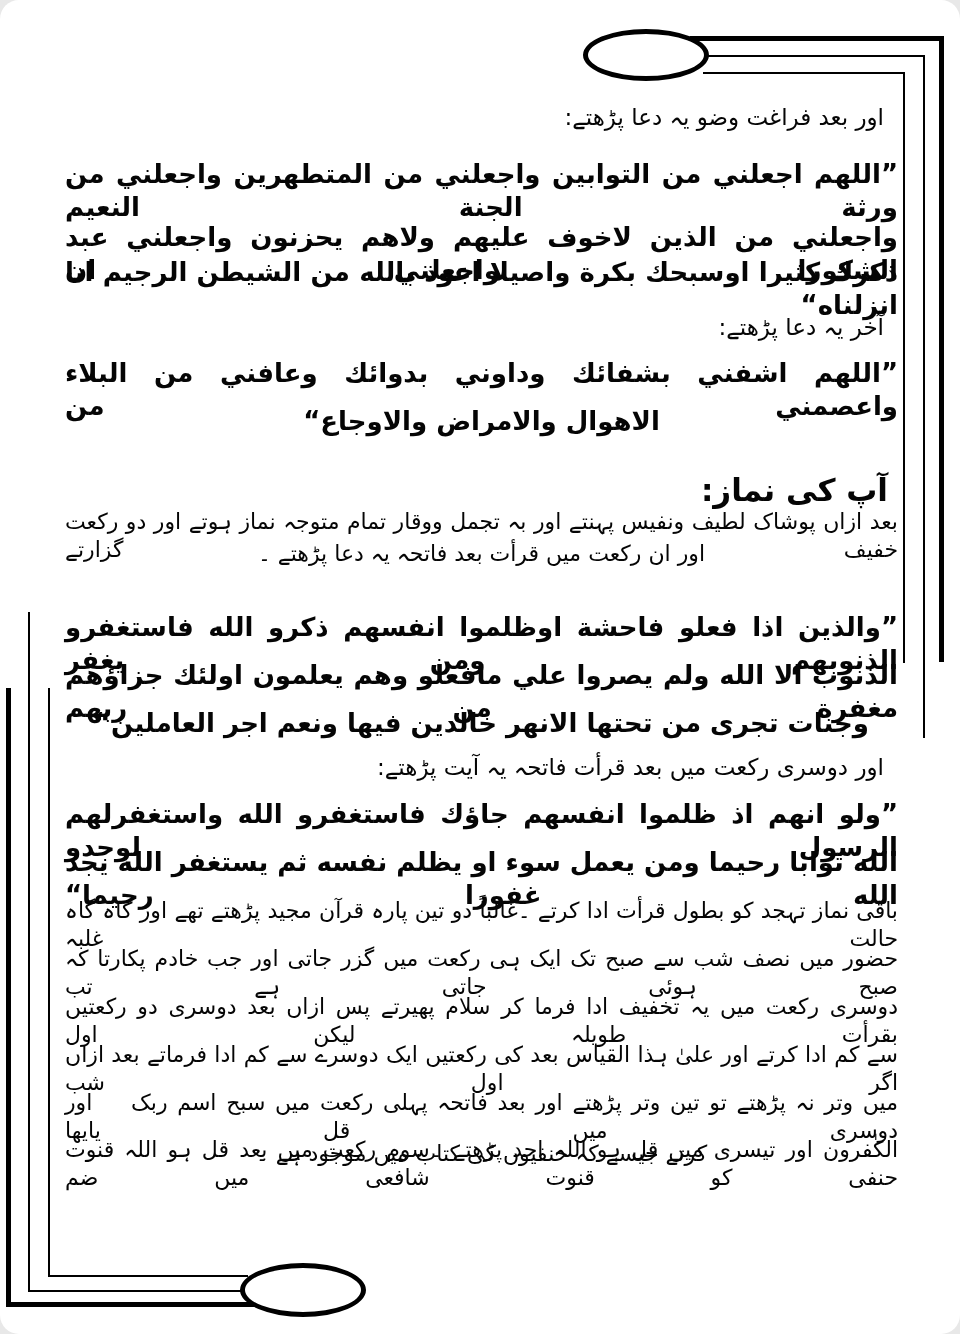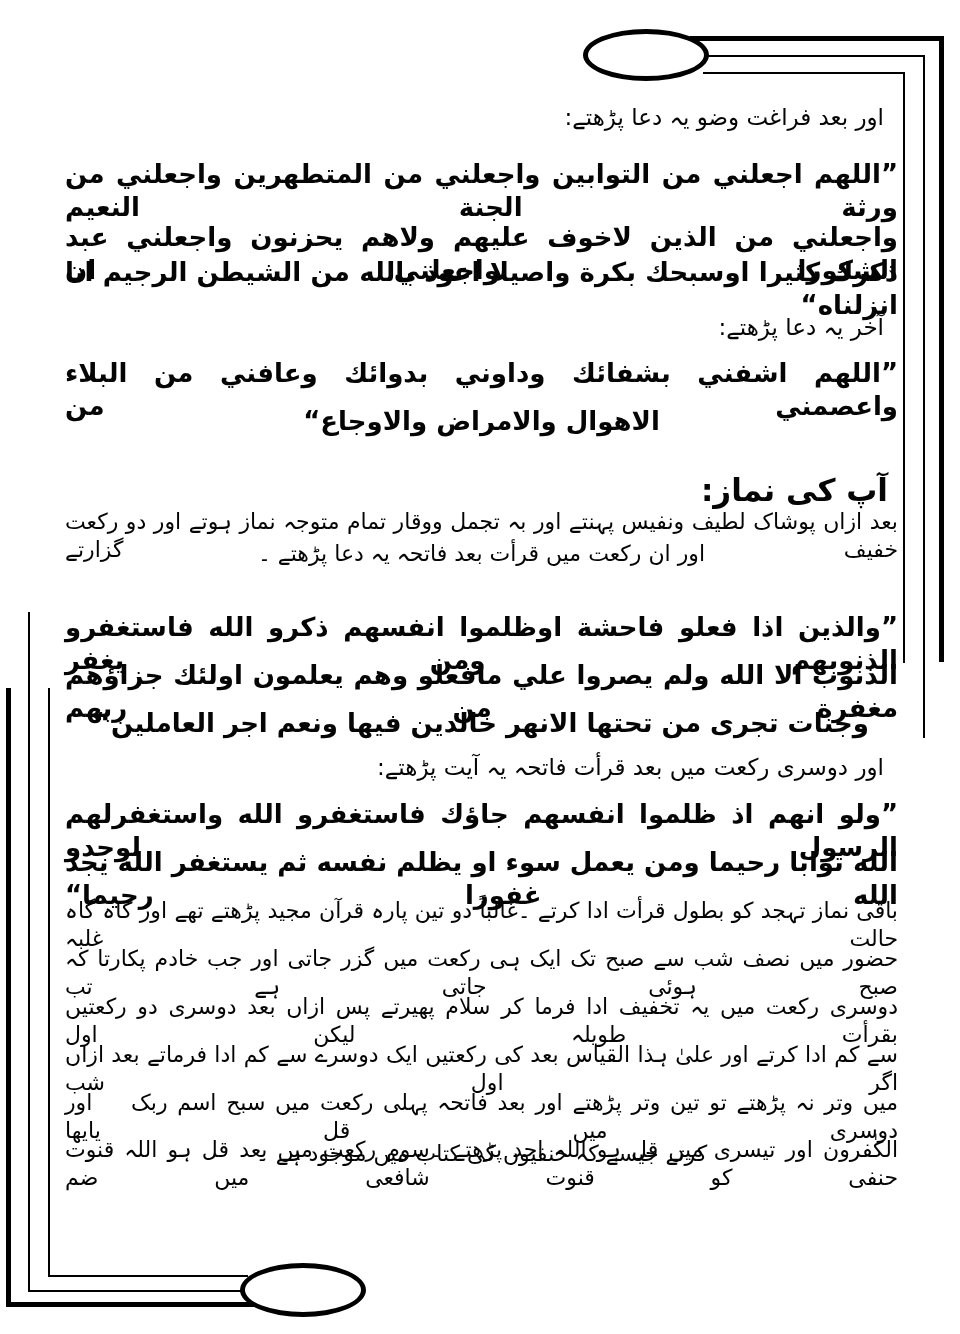--- a/index.html
+++ b/index.html
@@ -5,20 +5,21 @@
   html,body{margin:0;padding:0;background:#e8e8e8;}
   .page{
     position:relative;
     width:960px;height:1334px;
     margin:0 auto;
     background:#ffffff;
     overflow:hidden;
     font-family:"DejaVu Sans", "Liberation Serif", sans-serif;
     color:#050505;
     direction:rtl;
+    border-radius:19px;
   }
   .orn{position:absolute;box-sizing:border-box;}
   .ellipse{border:5px solid #000;border-radius:50%;background:#fff;}
   .t{
     position:absolute;
     left:65px;right:62px;
     line-height:1.25;
     white-space:nowrap;
   }
   .intro{font-size:23px;text-align:right;padding-left:0;padding-right:14px;}

